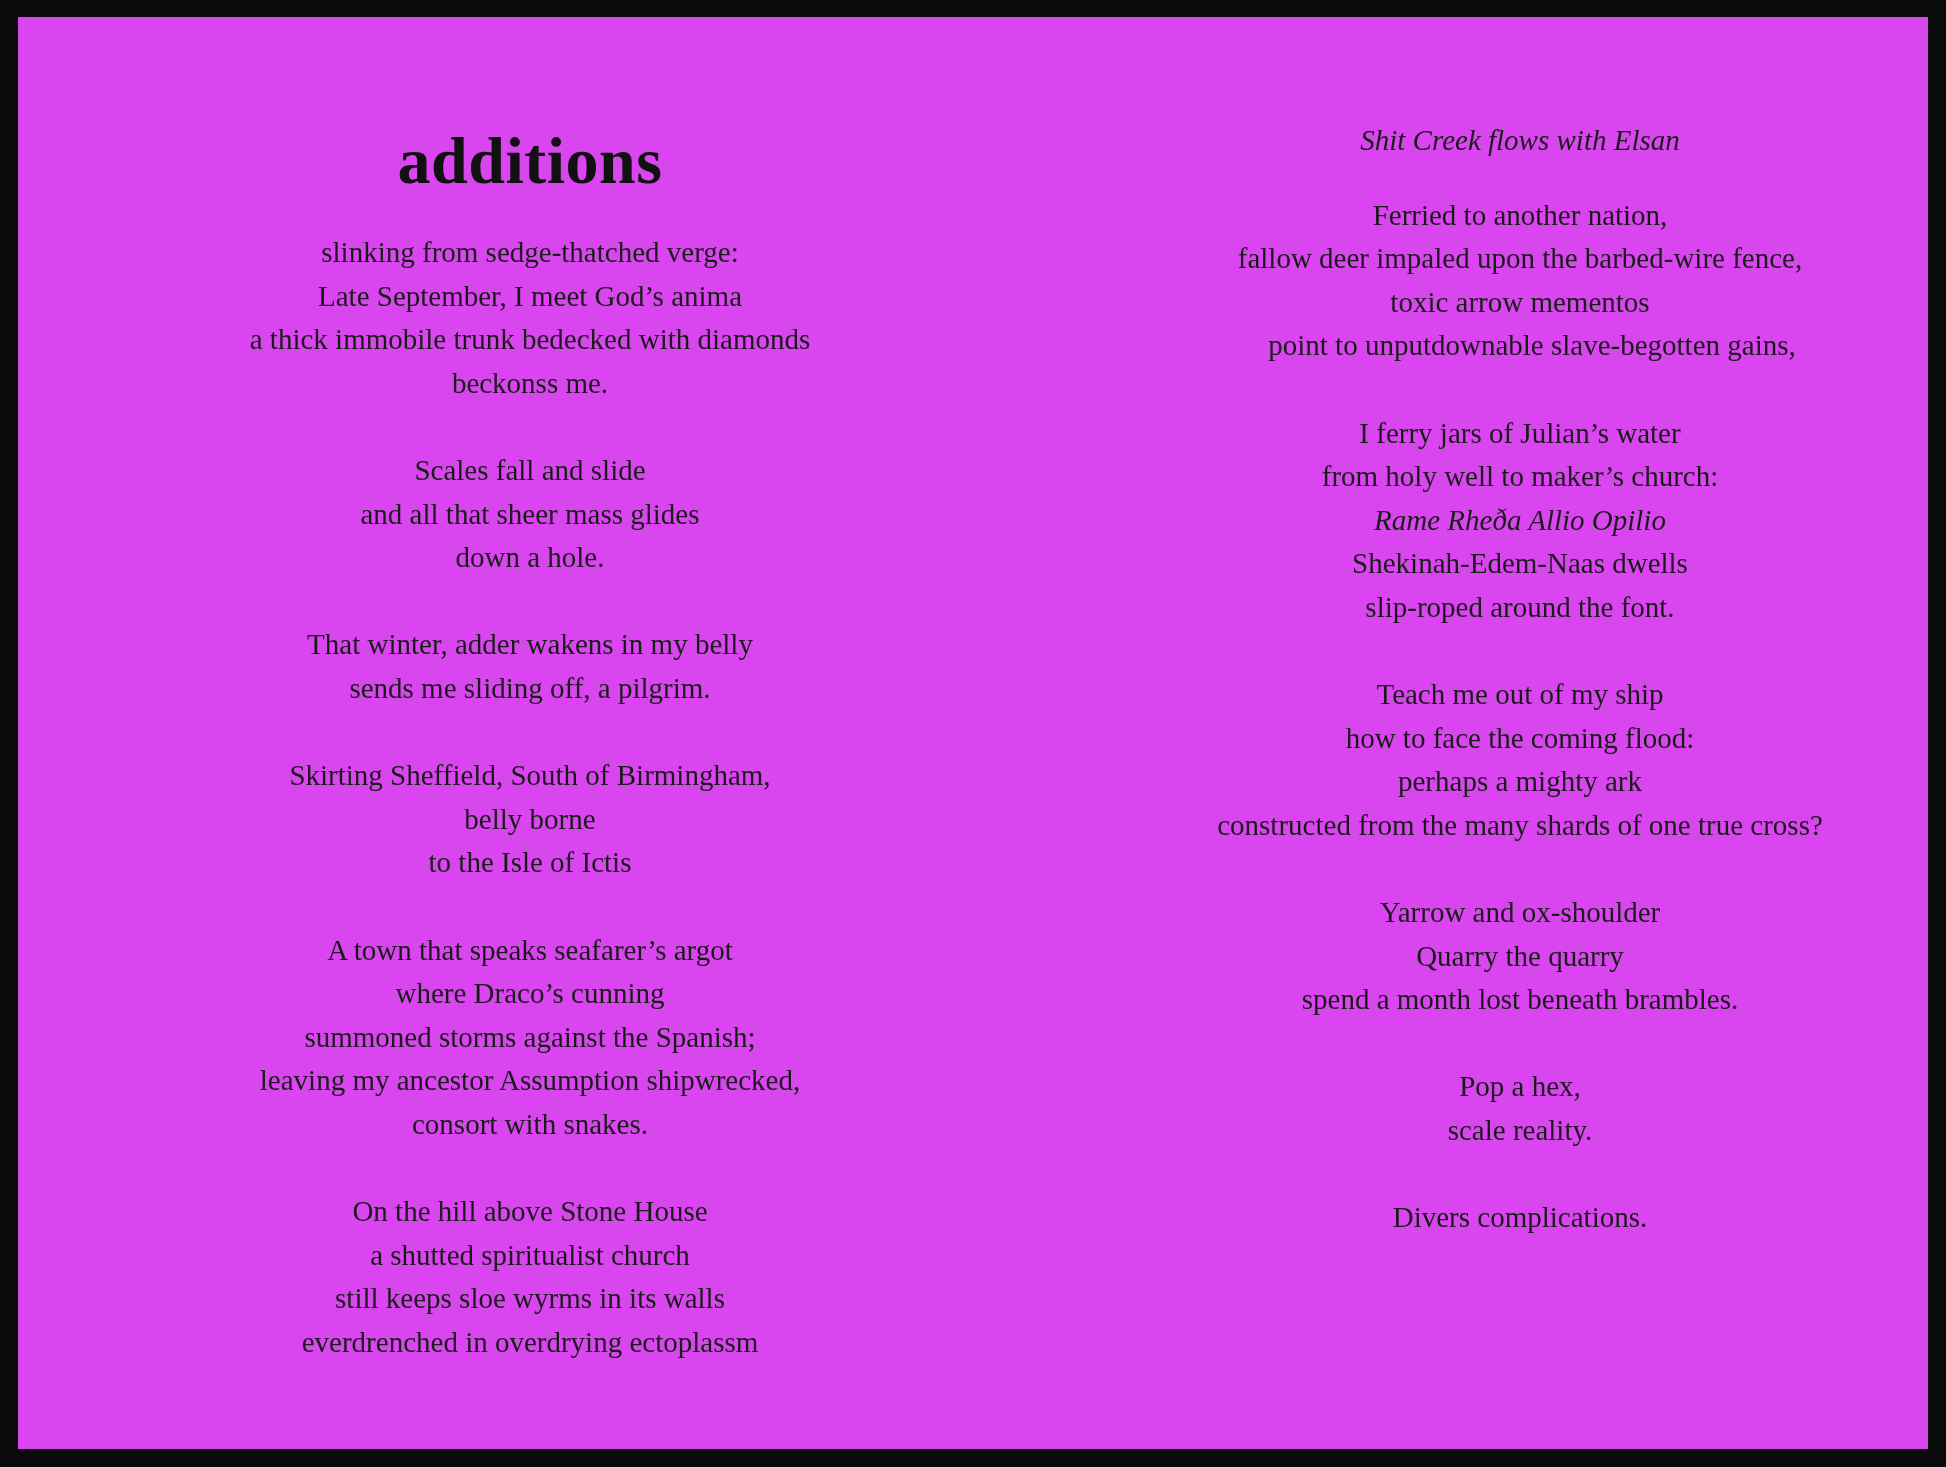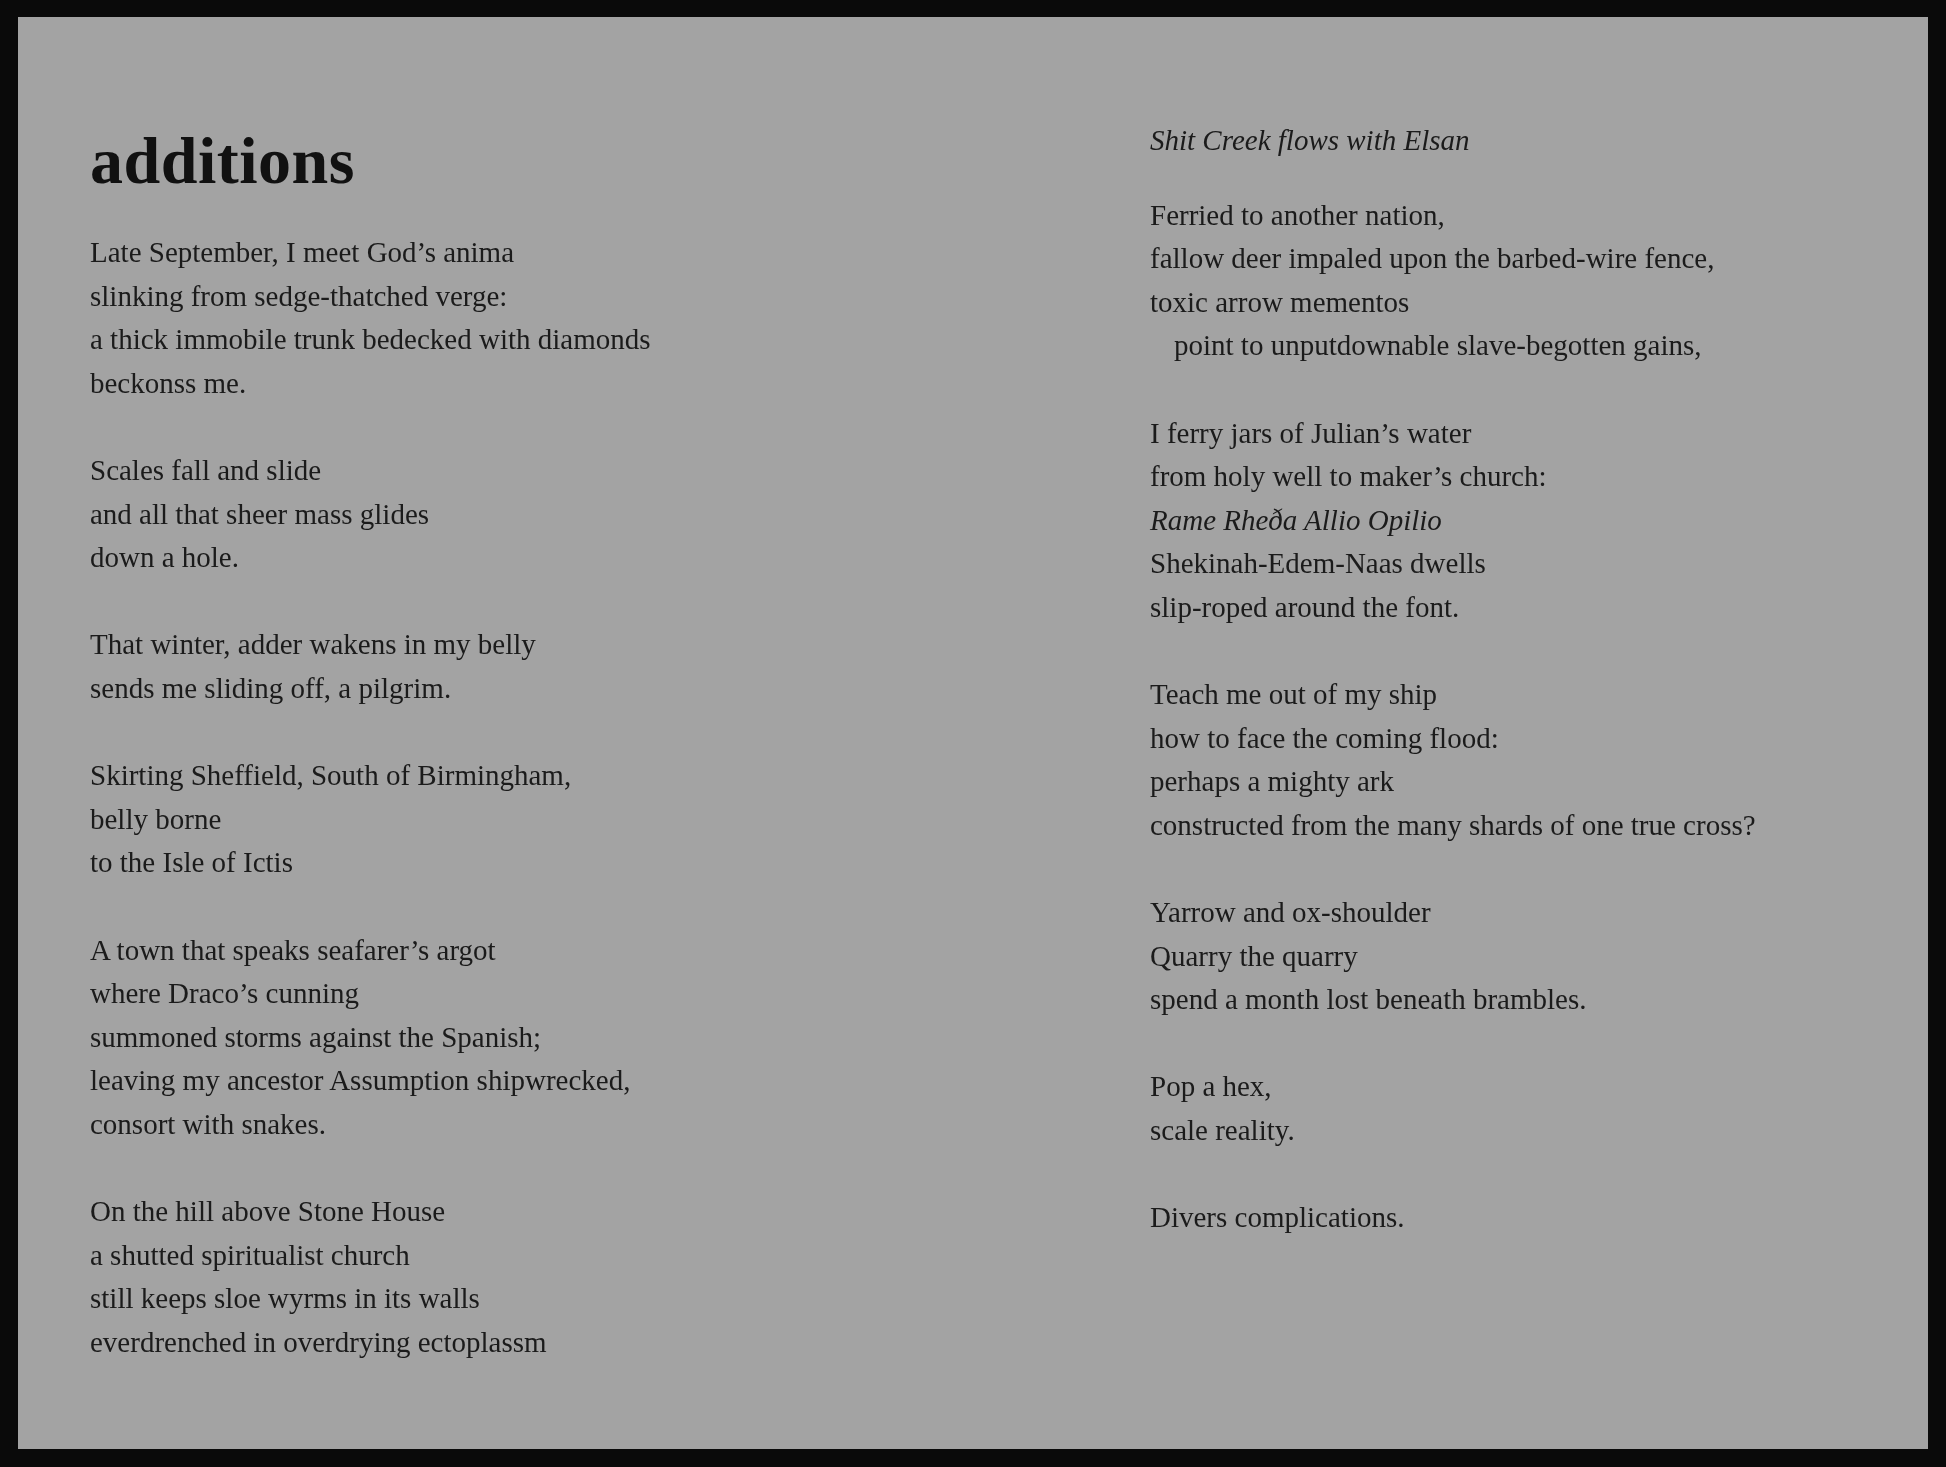--- a/index.html
+++ b/index.html
@@ -13,21 +13,22 @@
     height: 1467px;
     background: #0a0a0a;
     overflow: hidden;
   }
   .sheet {
     position: absolute;
     left: 18px;
     top: 17px;
     right: 18px;
     bottom: 18px;
-    background: #a3a3a3;
+    background: #d946ef;
+    text-align: center;
   }
   .col {
     position: absolute;
     font-family: "Liberation Serif", serif;
     font-size: 29px;
     line-height: 43.6px;
     color: #1b1b1b;
     font-weight: 400;
   }
   .col-left {
@@ -72,22 +73,22 @@
 </head>
 <body>
 
 <div class="page">
   <div class="sheet">
 
     <div class="col col-left">
       <h1 class="title">additions</h1>
 
       <div class="stanza">
+        <div class="line">slinking from sedge-thatched verge:</div>
         <div class="line">Late September, I meet God’s anima</div>
-        <div class="line">slinking from sedge-thatched verge:</div>
         <div class="line">a thick immobile trunk bedecked with diamonds</div>
         <div class="line">beckonss me.</div>
       </div>
 
       <div class="stanza">
         <div class="line">Scales fall and slide</div>
         <div class="line">and all that sheer mass glides</div>
         <div class="line">down a hole.</div>
       </div>
 

